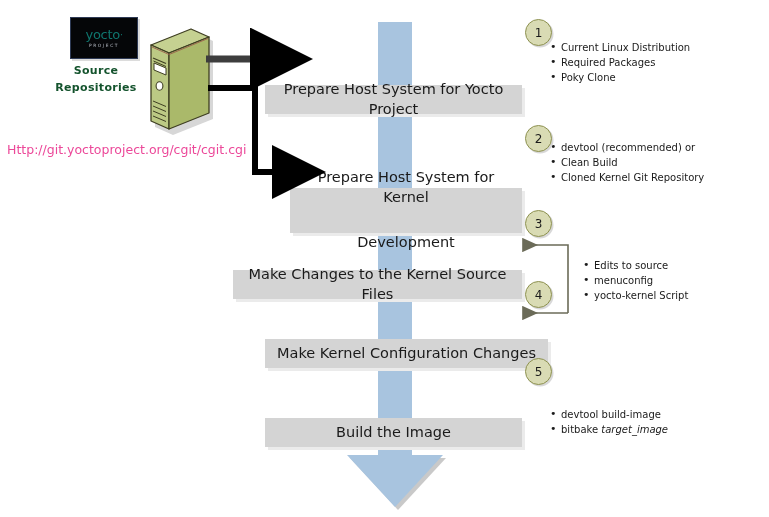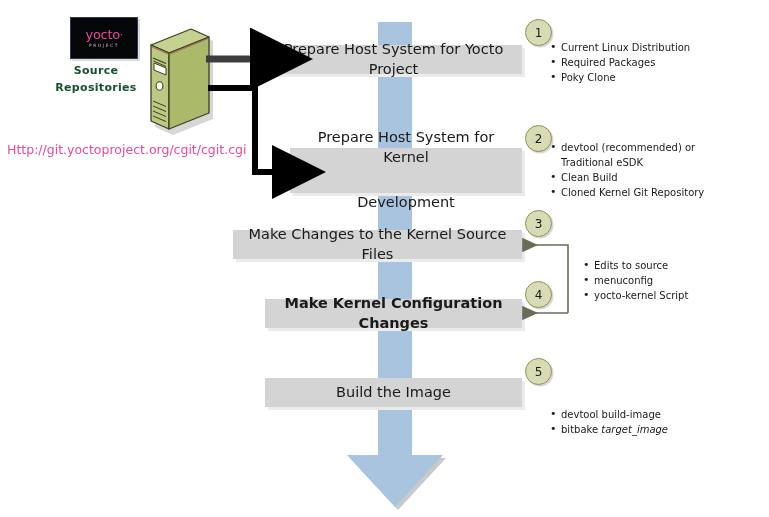--- a/index.html
+++ b/index.html
@@ -59,20 +59,21 @@
     display: flex;
     align-items: center;
     justify-content: center;
     text-align: center;
     color: #1a1a1a;
     font-size: 14.5px;
     line-height: 1.35;
     z-index: 3;
     padding: 0 6px;
     box-sizing: border-box;
+    margin-top: 40px;
   }
 
   
   .stepnum {
     position: absolute;
     width: 25px;
     height: 25px;
     border-radius: 50%;
     background: #d9dbb4;
     border: 1.5px solid #8d9150;
@@ -148,21 +149,21 @@
     background: #050608;
     border: 1px solid #2e3a55;
     box-shadow: 2px 2px 0 #dcdcdc;
     z-index: 4;
     display: flex;
     flex-direction: column;
     align-items: center;
     justify-content: center;
   }
   .yocto-logo .wordmark {
-    color: #ec4899;
+    color: #0f766e;
     font-size: 13px;
     line-height: 1;
     letter-spacing: -0.3px;
   }
   .yocto-logo .wordmark .dot { font-size: 9px; vertical-align: middle; }
   .yocto-logo .sub {
     color: #b9bec7;
     font-size: 4.4px;
     letter-spacing: 1.6px;
     margin-top: 2.5px;
@@ -230,40 +231,39 @@
 
   <div class="pbox" style="left:265px; top:45px; width:257px; height:29px;">Prepare Host System for Yocto Project</div>
 
   <div class="pbox" style="left:290px; top:148px; width:232px; height:45px; flex-direction:column;gap:26px;">
     <span>Prepare Host System for Kernel</span>
     <span>Development</span>
   </div>
 
   <div class="pbox" style="left:233px; top:230px; width:289px; height:29px;">Make Changes to the Kernel Source Files</div>
 
-  <div class="pbox" style="left:265px; top:299px; width:257px; height:29px;font-weight:bold;">Make Kernel Configuration Changes</div>
+  <div class="pbox" style="left:265px; top:299px; width:283px; height:29px;">Make Kernel Configuration Changes</div>
 
   <div class="pbox" style="left:265px; top:378px; width:257px; height:29px;">Build the Image</div>
 
   <div class="stepnum" style="left:525px; top:19px;">1</div>
   <div class="stepnum" style="left:525px; top:125px;">2</div>
   <div class="stepnum" style="left:525px; top:210px;">3</div>
   <div class="stepnum" style="left:525px; top:281px;">4</div>
   <div class="stepnum" style="left:525px; top:358px;">5</div>
 
   <div class="blist" style="left:550px; top:40px;">
     <span class="bl">Current Linux Distribution</span>
     <span class="bl">Required Packages</span>
     <span class="bl">Poky Clone</span>
   </div>
 
   <div class="blist" style="left:550px; top:140px; width:180px;">
     <span class="bl wrap">
       <span>devtool (recommended) or</span>
-      <span class="cont">Traditional eSDK</span>
     </span>
     <span class="bl">Clean Build</span>
     <span class="bl">Cloned Kernel Git Repository</span>
   </div>
 
   <div class="blist" style="left:583px; top:258px;">
     <span class="bl">Edits to source</span>
     <span class="bl">menuconfig</span>
     <span class="bl">yocto-kernel Script</span>
   </div>

